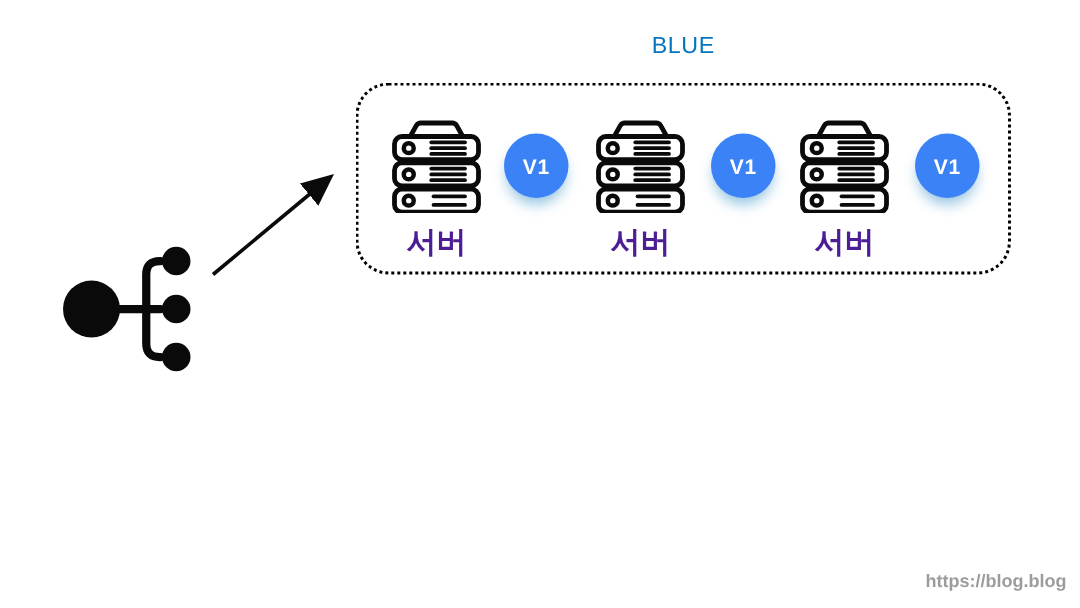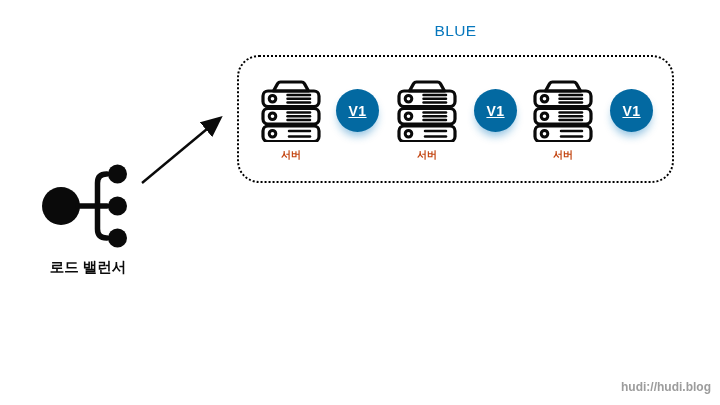--- a/index.html
+++ b/index.html
@@ -45,42 +45,41 @@
     top: 78px;
     width: 64px;
     height: 64px;
   }
   .server-icon-wrap svg { width: 64px; height: 64px; display: block; }
   .server-label {
     position: absolute;
     top: 148px;
     width: 84px;
     text-align: center;
-    font-size: 10px;
-    font-weight: bold;
-    color: #c2410c;
+    font-size: 20px;
+    font-weight: bold;
+    color: #4c1d95;
   }
 
   
   .badge {
     position: absolute;
     top: 89px;
     width: 43px;
     height: 43px;
     border-radius: 50%;
-    background: #0369a1;
+    background: #3b82f6;
     color: #ffffff;
     font-size: 14px;
     font-weight: bold;
     letter-spacing: 0.5px;
     display: flex;
     align-items: center;
     justify-content: center;
     box-shadow: 0 6px 9px -2px rgba(11, 120, 189, 0.45);
-    text-decoration: underline;
   }
 
   
   .lb-icon {
     position: absolute;
     left: 40px;
     top: 163px;
     width: 88px;
     height: 86px;
   }
@@ -150,21 +149,20 @@
   <svg class="lb-icon" viewBox="0 0 88 86">
     <circle cx="21" cy="43" r="19" fill="#0a0a0a"></circle>
     <g fill="none" stroke="#0a0a0a" stroke-width="5.5" stroke-linecap="round">
       <line x1="38" y1="43" x2="67" y2="43"></line>
       <path d="M67 11 H66.5 Q57.5 11 57.5 20 V66 Q57.5 75 66.5 75 H67"></path>
     </g>
     <circle cx="77.5" cy="11" r="9.5" fill="#0a0a0a"></circle>
     <circle cx="77.5" cy="43" r="9.5" fill="#0a0a0a"></circle>
     <circle cx="77.5" cy="75" r="9.5" fill="#0a0a0a"></circle>
   </svg>
-  <div class="lb-label">로드 밸런서</div>
 
   <svg class="arrow-svg" viewBox="0 0 95 82">
     <defs>
       <marker id="ah" markerWidth="10" markerHeight="8" refX="7" refY="4" orient="auto">
         <path d="M0 0 L9 4 L0 8 Z" fill="#0a0a0a"></path>
       </marker>
     </defs>
     <line x1="7" y1="74" x2="84" y2="10" stroke="#0a0a0a" stroke-width="2.4" marker-end="url(#ah)"></line>
   </svg>
 
@@ -188,15 +186,15 @@
   <div class="badge" style="left:474px">V1</div>
 
   <div class="server-icon-wrap" style="left:531px">
     <svg viewBox="0 0 64 64">
         <use href="#server-stack-icon"></use>
       </svg>
   </div>
   <div class="server-label" style="left:521px">서버</div>
   <div class="badge" style="left:610px">V1</div>
 
-  <div class="watermark">hudi://hudi.blog</div>
+  <div class="watermark">https://blog.blog</div>
 
 </div>
 
 </body></html>

